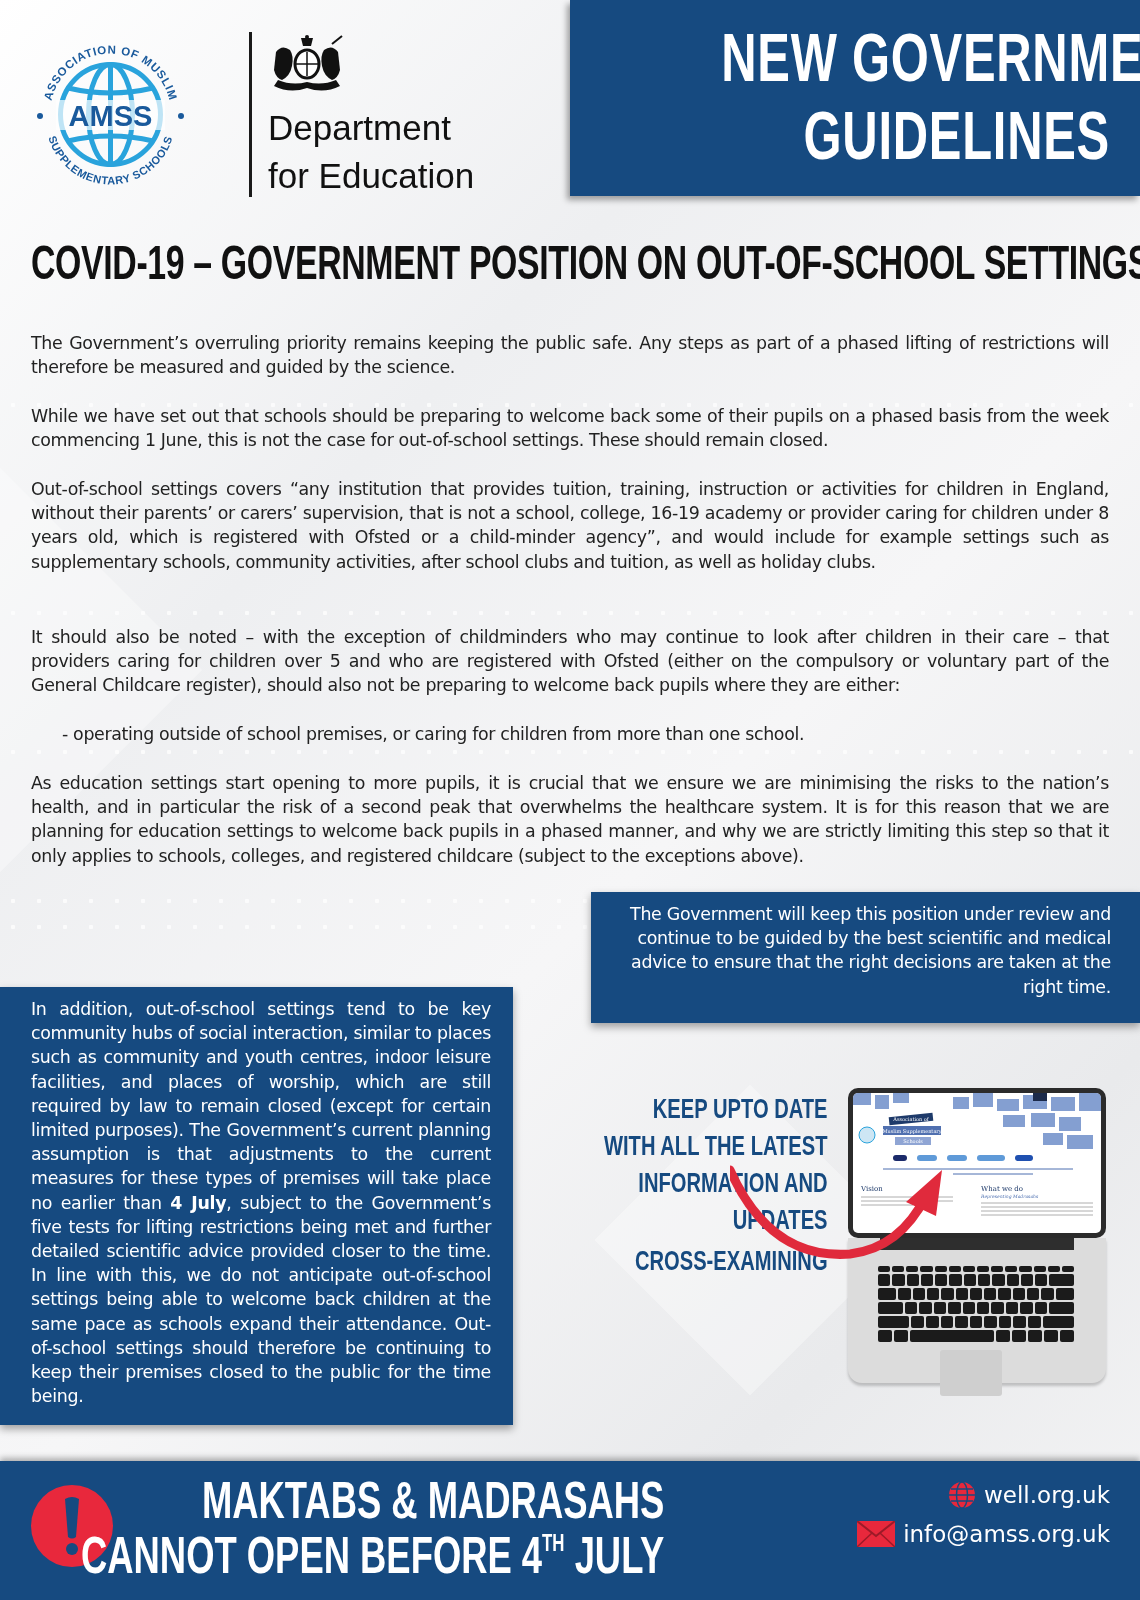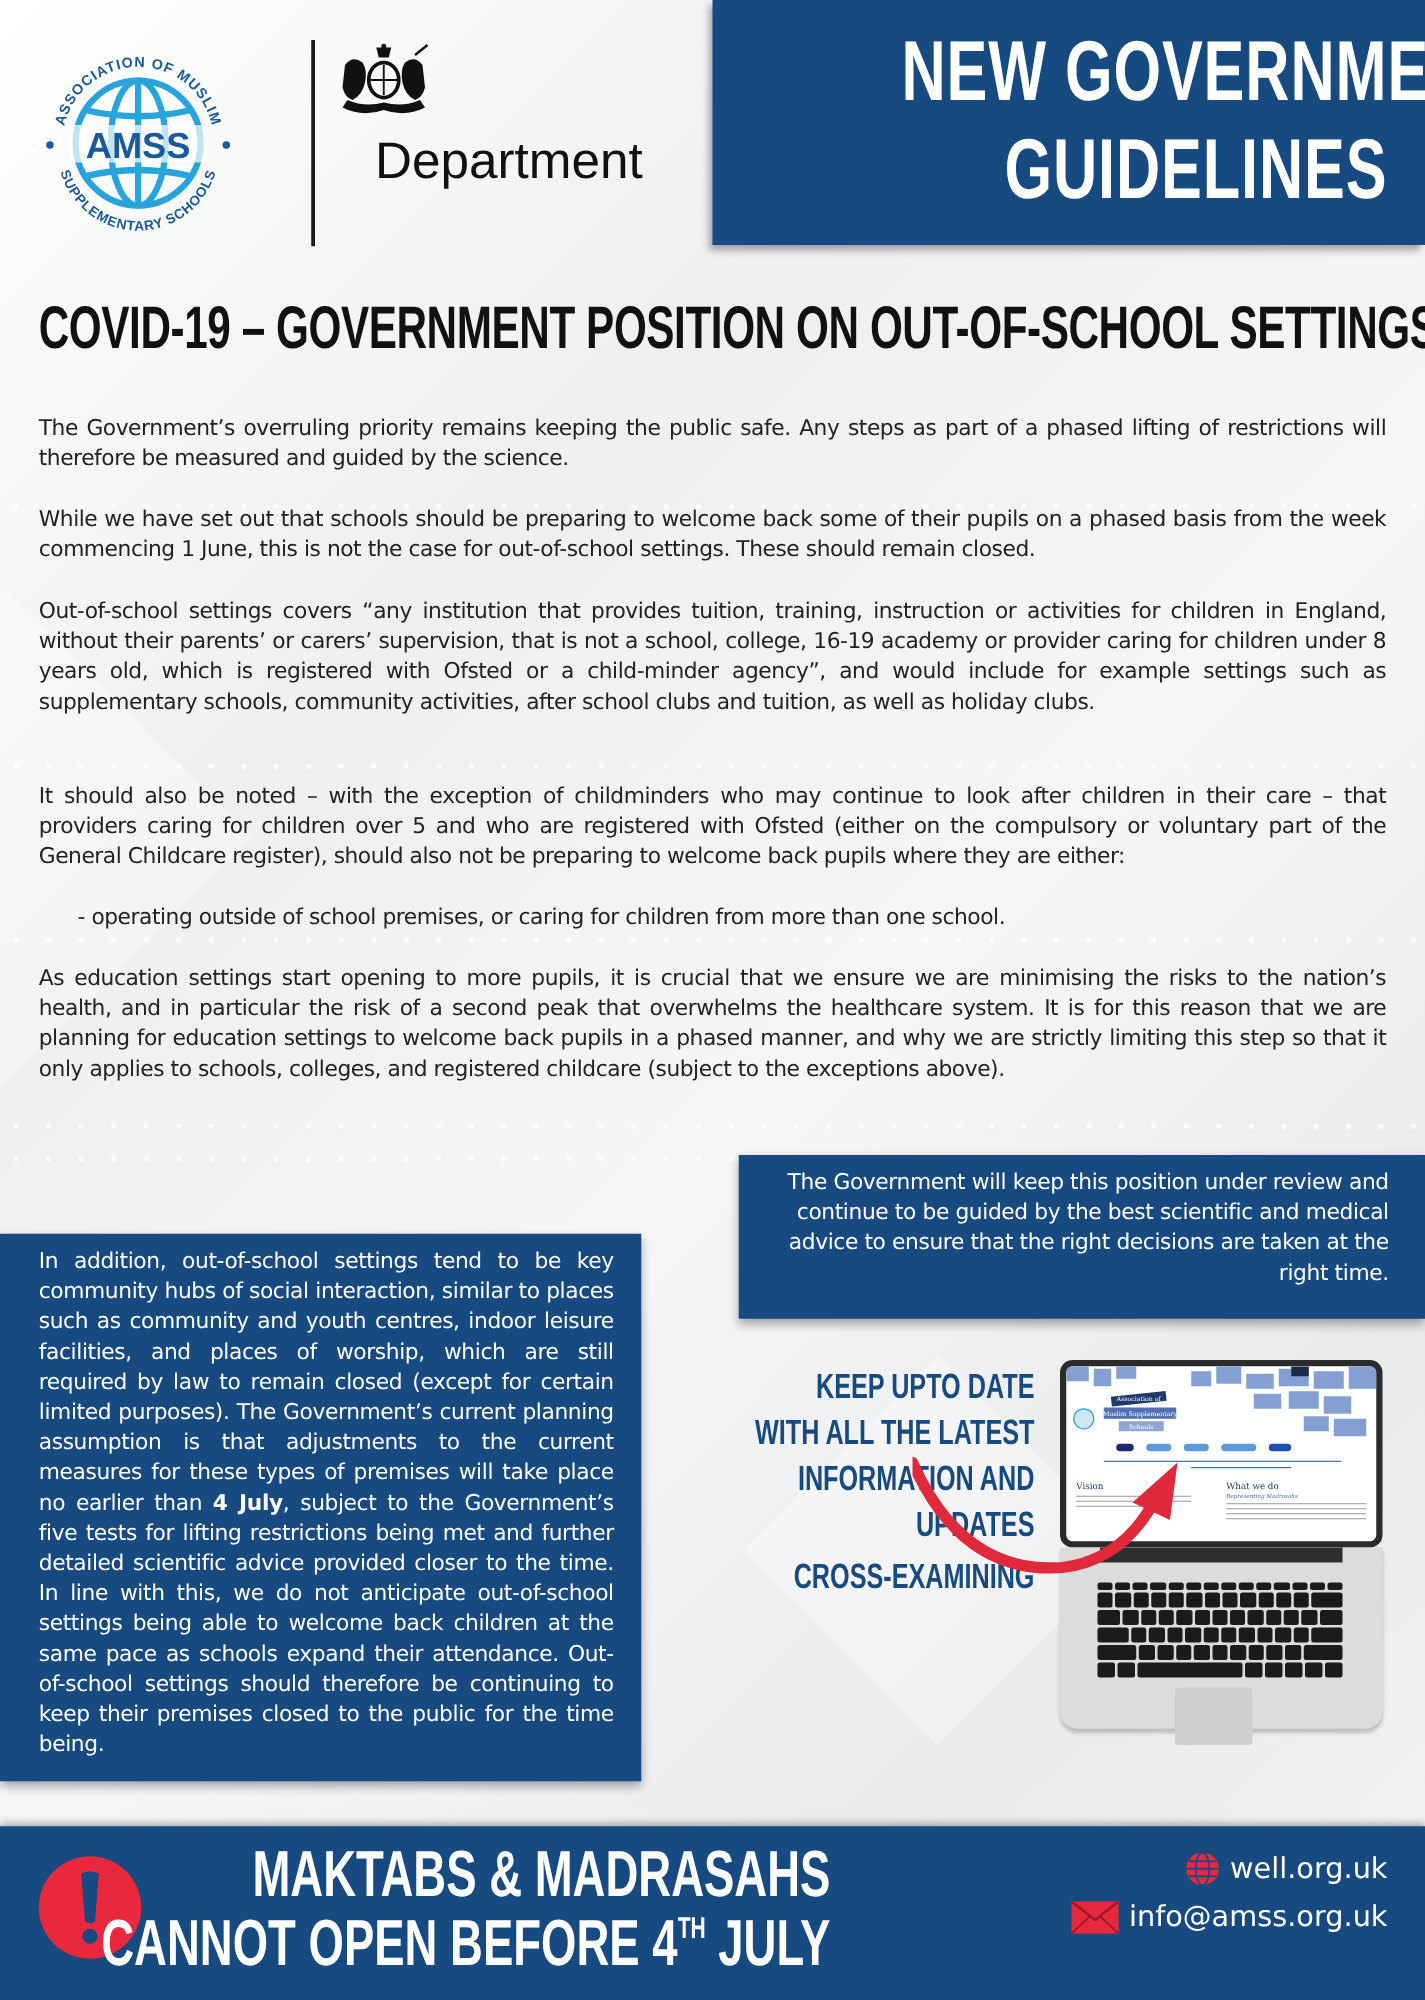--- a/index.html
+++ b/index.html
@@ -21,21 +21,21 @@
     background: rgba(255,255,255,0.35);
   }
 
   
   .header { position: absolute; left: 0; top: 0; width: 1140px; height: 215px; }
   .amss-logo { position: absolute; left: 28px; top: 32px; width: 165px; height: 165px; }
   .logo-divider { position: absolute; left: 249px; top: 32px; width: 3px; height: 165px; background: #1a1a1a; }
   .crest { position: absolute; left: 268px; top: 34px; width: 78px; height: 62px; }
   .dfe-text {
     position: absolute; left: 268px; top: 104px;
-    font-family: "Liberation Sans", sans-serif; font-size: 41px; line-height: 48px; color: #111; margin-left: 32px;
+    font-family: "Liberation Sans", sans-serif; font-size: 35px; line-height: 48px; color: #111;
   }
   .title-box {
     position: absolute; left: 570px; top: 0; width: 570px; height: 196px;
     background: #164a80;
     box-shadow: -3px 4px 6px rgba(0,0,0,0.35);
     padding: 18px 30px 0 0;
     text-align: right;
   }
   .title-box .line {
     display: block;
@@ -68,21 +68,21 @@
   .p5 { top: 771px; }
 
   
   .blue-box {
     position: absolute; background: #164a80; color: #fff;
     box-shadow: 0 4px 8px rgba(0,0,0,0.35);
     font-family: "DejaVu Sans", sans-serif; font-size: 17.4px; line-height: 24.2px;
     letter-spacing: -0.3px;
   }
   .box-left { left: 0; top: 968px; width: 513px; height: 438px; padding: 10px 22px 0 31px; text-align: justify; margin-top: 19px; }
-  .box-right { left: 591px; top: 924px; width: 549px; height: 131px; padding: 10px 29px 0 20px; text-align: right; }
+  .box-right { left: 591px; top: 892px; width: 549px; height: 131px; padding: 10px 29px 0 20px; text-align: right; }
   .box-left b { font-weight: bold; }
 
   
   .promo-text {
     position: absolute; right: 312px; text-align: right;
     font-family: "Liberation Sans", sans-serif; font-weight: bold;
     color: #164a80; font-size: 28px; line-height: 37px;
     transform: scaleX(0.72); transform-origin: right center; white-space: nowrap;
   }
   .promo-1 { top: 1090px; }
@@ -173,20 +173,21 @@
     <line x1="39" y1="18" x2="39" y2="42" stroke="#111" stroke-width="1.5"></line>
     <line x1="28" y1="30" x2="50" y2="30" stroke="#111" stroke-width="1.5"></line>
     <path d="M8 18 q6 -8 14 -2 q4 6 2 16 q-2 10 -10 14 q-6 -2 -8 -10 z" fill="#111"></path>
     <path d="M70 18 q-6 -8 -14 -2 q-4 6 -2 16 q2 10 10 14 q6 -2 8 -10 z" fill="#111"></path>
     <path d="M64 10 l10 -8" stroke="#111" stroke-width="2"></path>
     <path d="M6 52 q16 8 33 2 q17 6 33 -2 l-4 -6 q-14 6 -29 2 q-15 4 -29 -2 z" fill="#111"></path>
   </svg>
 
   <div class="dfe-text">
     <div>Department</div>
+    <div>for Education</div>
   </div>
 
   <div class="title-box">
     <span class="line">NEW GOVERNMENT</span>
     <span class="line">GUIDELINES</span>
   </div>
 </div>
 
 <h1 class="main-heading">COVID-19 – GOVERNMENT POSITION ON OUT-OF-SCHOOL SETTINGS</h1>
 

